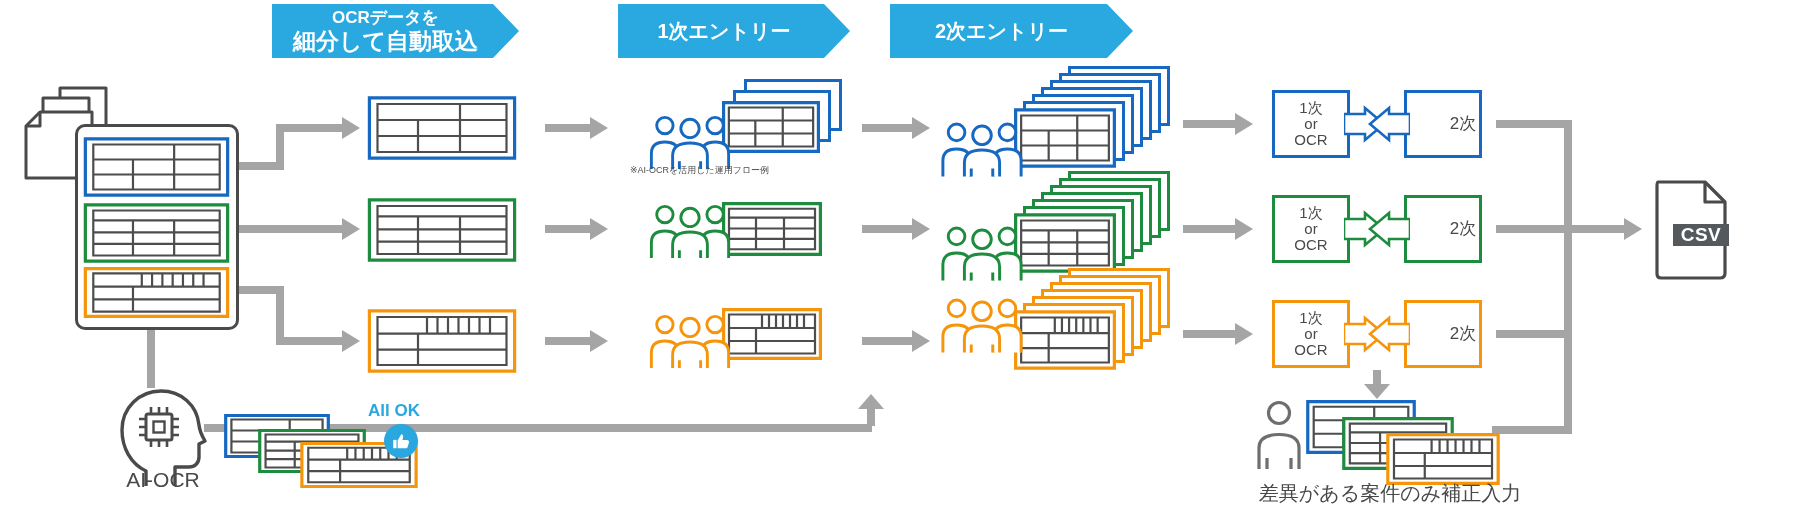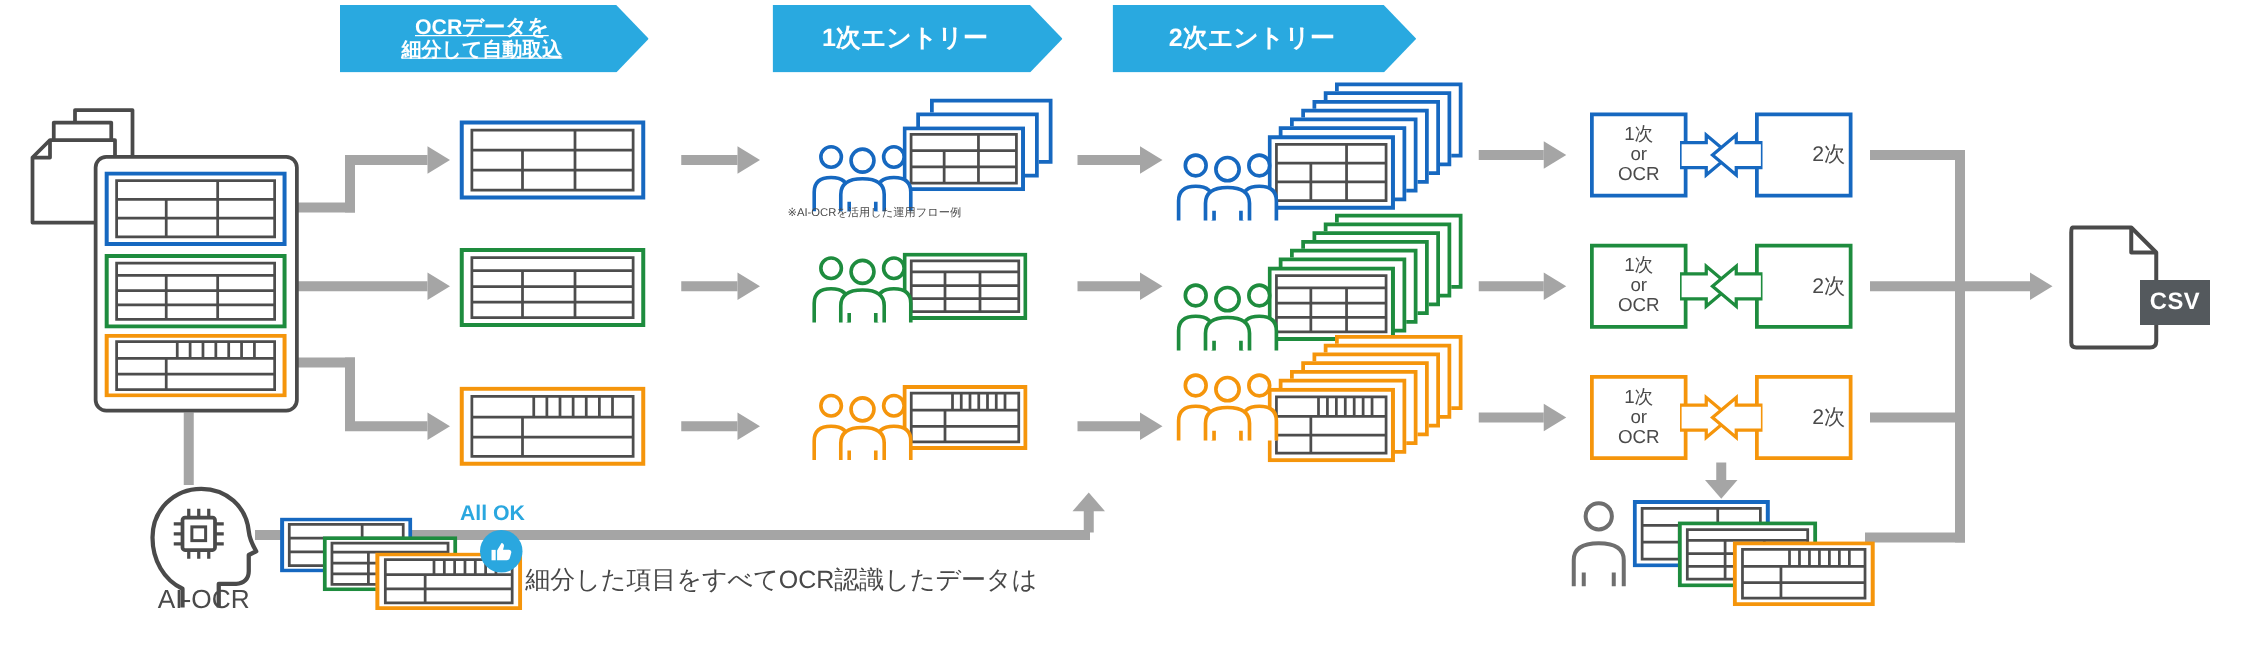--- a/index.html
+++ b/index.html
@@ -5,23 +5,23 @@
   html,body{margin:0;padding:0;background:#fff;}
   #stage{position:relative;width:1800px;height:524px;background:#fff;overflow:hidden;
          font-family:"Liberation Sans","DejaVu Sans",sans-serif;color:#4a4a4a;}
   
   .banner{position:absolute;top:4px;height:54px;background:#29a9e0;color:#fff;
           display:flex;flex-direction:column;align-items:center;justify-content:center;
           text-align:center;font-weight:bold;font-size:20px;line-height:1.15;
           padding-right:20px;box-sizing:border-box;
           clip-path:polygon(0 0,calc(100% - 26px) 0,100% 50%,calc(100% - 26px) 100%,0 100%);}
   .banner--flat{clip-path:none;padding-right:0;}
-  .banner .l2{font-size:16px;}
+  .banner .l2{font-size:23px;}
   .banner span:empty{display:none;}
-  .banner--two{font-size:17px;text-decoration:underline;}
+  .banner--two{font-size:17px;}
   
   .gline{position:absolute;background:#a5a5a5;}
   .harrow{position:absolute;height:8px;background:#a5a5a5;}
   .harrow::after{content:"";position:absolute;right:-18px;top:-7px;width:0;height:0;
     border-left:18px solid #a5a5a5;border-top:11px solid transparent;border-bottom:11px solid transparent;}
   .uarrow-head{position:absolute;width:0;height:0;
     border-bottom:15px solid #a5a5a5;border-left:13px solid transparent;border-right:13px solid transparent;}
   .darrow-head{position:absolute;width:0;height:0;
     border-top:15px solid #a5a5a5;border-left:13px solid transparent;border-right:13px solid transparent;}
   
@@ -179,21 +179,20 @@
     </svg>
 
   <div class="allok" style="left:368px;top:401px">All OK</div>
   <div class="thumb-circle" style="left:384px;top:424px">
     <svg style="width:20px;height:20px">
         <use href="#thumb"></use>
       </svg>
   </div>
 
   <div class="big-note" style="left:420px;top:449px;width:410px">
-    <div>細分した項目をすべてOCR認識したデータは</div>
   </div>
 
   <svg class="tbl" style="left:367px;top:96px;width:150px;height:64px;color:#1668c0">
       <use href="#tblA"></use>
     </svg>
   <svg class="tbl" style="left:367px;top:198px;width:150px;height:64px;color:#1e8c3e">
       <use href="#tblB"></use>
     </svg>
   <svg class="tbl" style="left:367px;top:309px;width:150px;height:64px;color:#f5950b">
       <use href="#tblC"></use>
@@ -324,28 +323,29 @@
   <div class="gline" style="left:1496px;top:120px;width:76px;height:8px"></div>
   <div class="gline" style="left:1496px;top:225px;width:76px;height:8px"></div>
   <div class="gline" style="left:1496px;top:330px;width:76px;height:8px"></div>
   <div class="gline" style="left:1492px;top:426px;width:80px;height:8px"></div>
   <div class="gline" style="left:1564px;top:120px;width:8px;height:314px"></div>
   <div class="harrow" style="left:1572px;top:225px;width:52px"></div>
 
   <svg class="abs" style="left:1648px;top:178px;width:86px;height:104px">
       <use href="#csv-doc"></use>
     </svg>
-  <div class="csv-label" style="left:1712px;top:224px;width:56px;height:36px">CSV</div>
+  <div class="csv-label" style="left:1673px;top:224px;width:56px;height:22px">CSV</div>
 
   <svg class="psn" style="left:1252px;top:400px;width:54px;height:70px">
       <use href="#person1"></use>
     </svg>
   <svg class="tbl" style="left:1306px;top:400px;width:110px;height:54px;color:#1668c0">
       <use href="#tblA"></use>
     </svg>
   <svg class="tbl" style="left:1342px;top:417px;width:112px;height:53px;color:#1e8c3e">
       <use href="#tblB"></use>
     </svg>
   <svg class="tbl" style="left:1386px;top:433px;width:114px;height:52px;color:#f5950b">
       <use href="#tblC"></use>
     </svg>
+  <div class="big-note" style="left:1225px;top:478px;width:330px">差異がある案件のみ補正入力</div>
 
 </div>
 
 </body></html>

